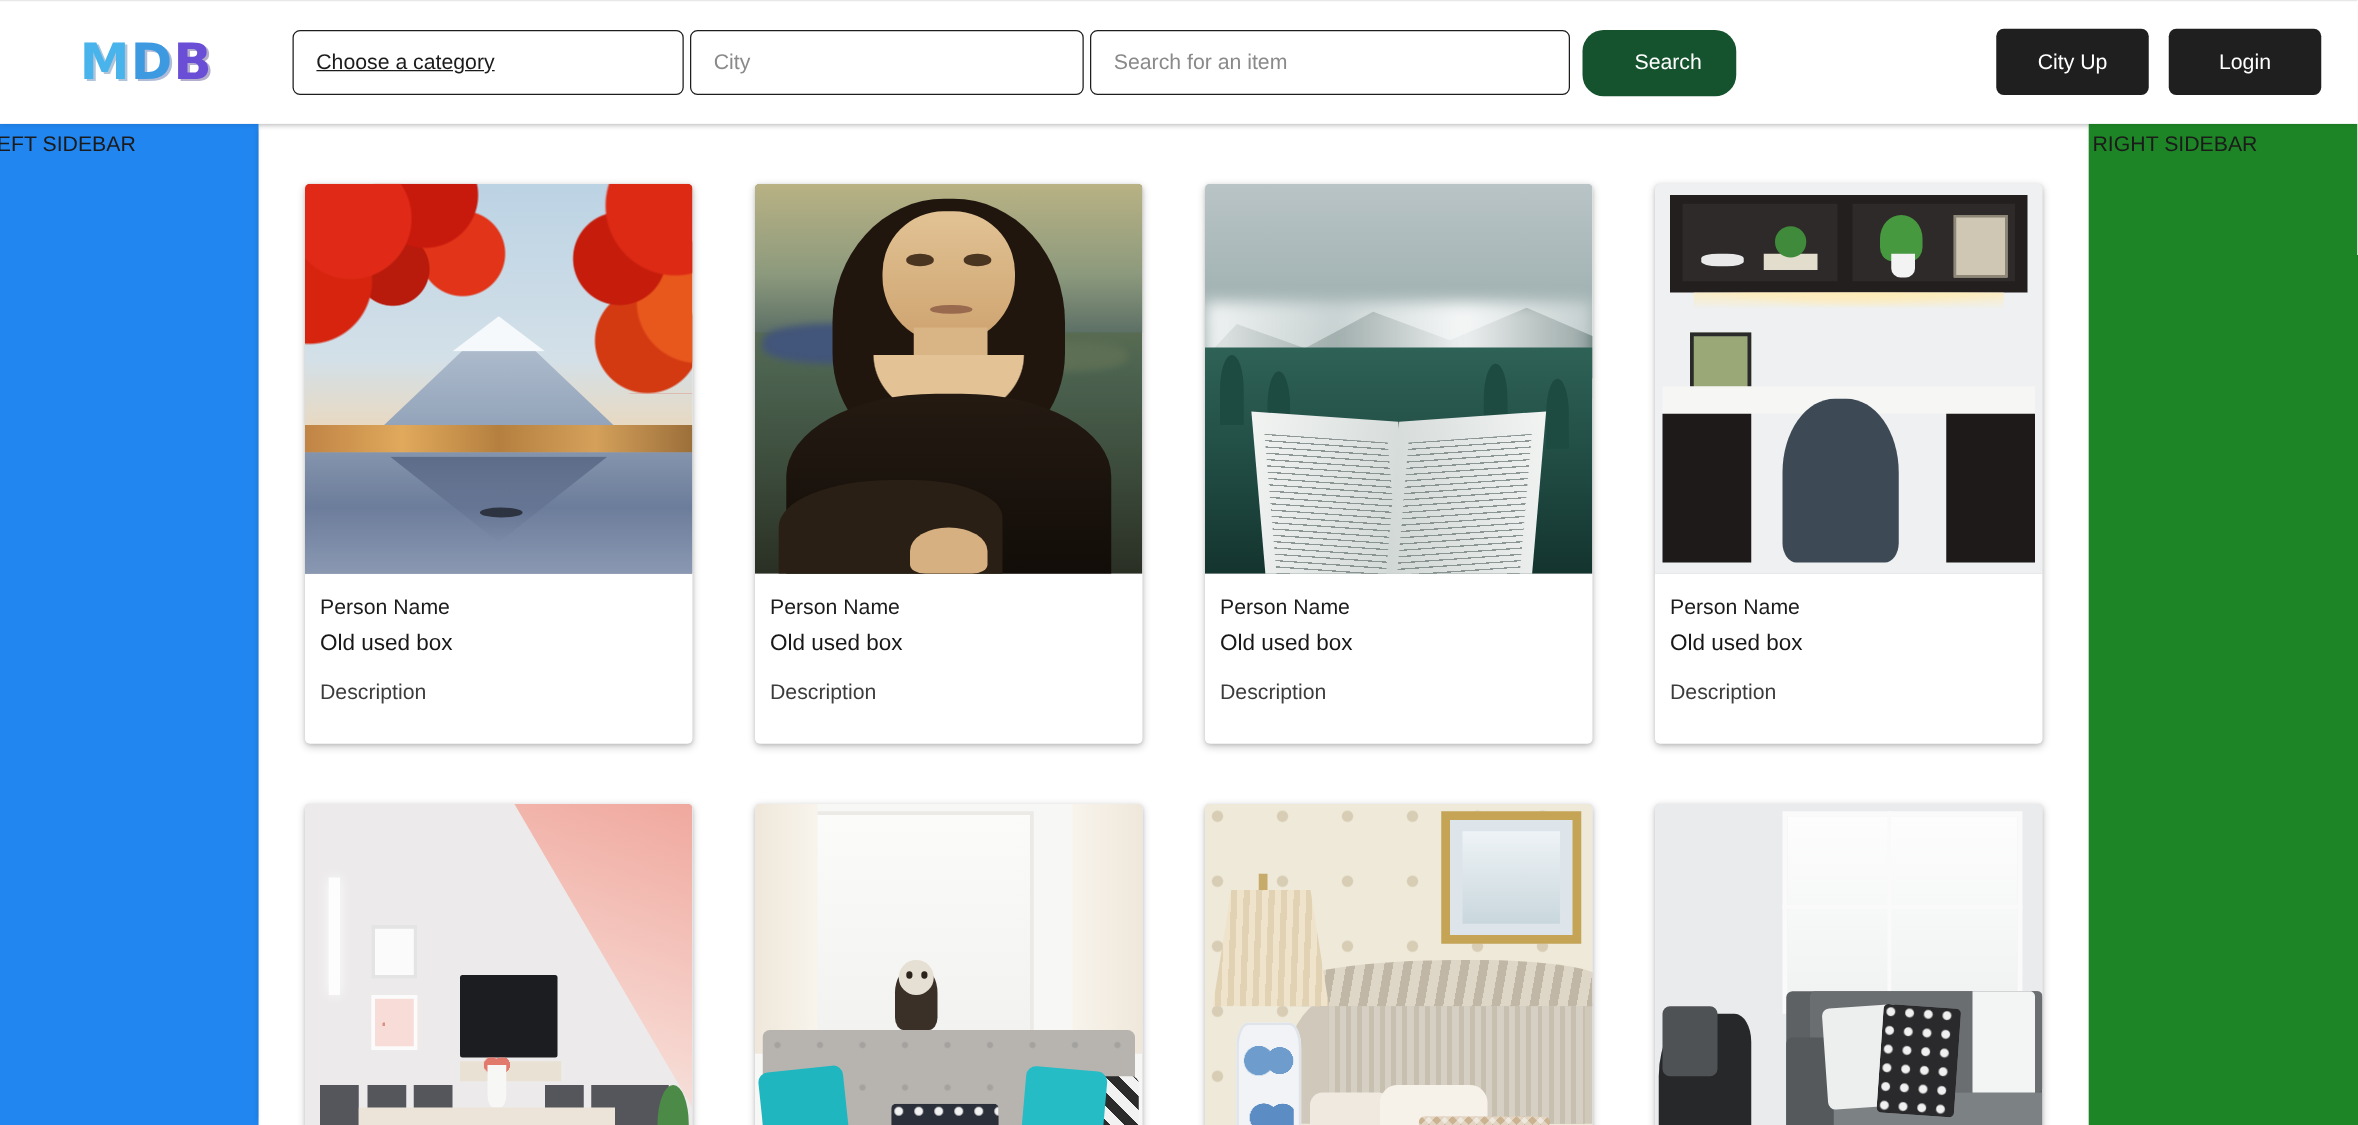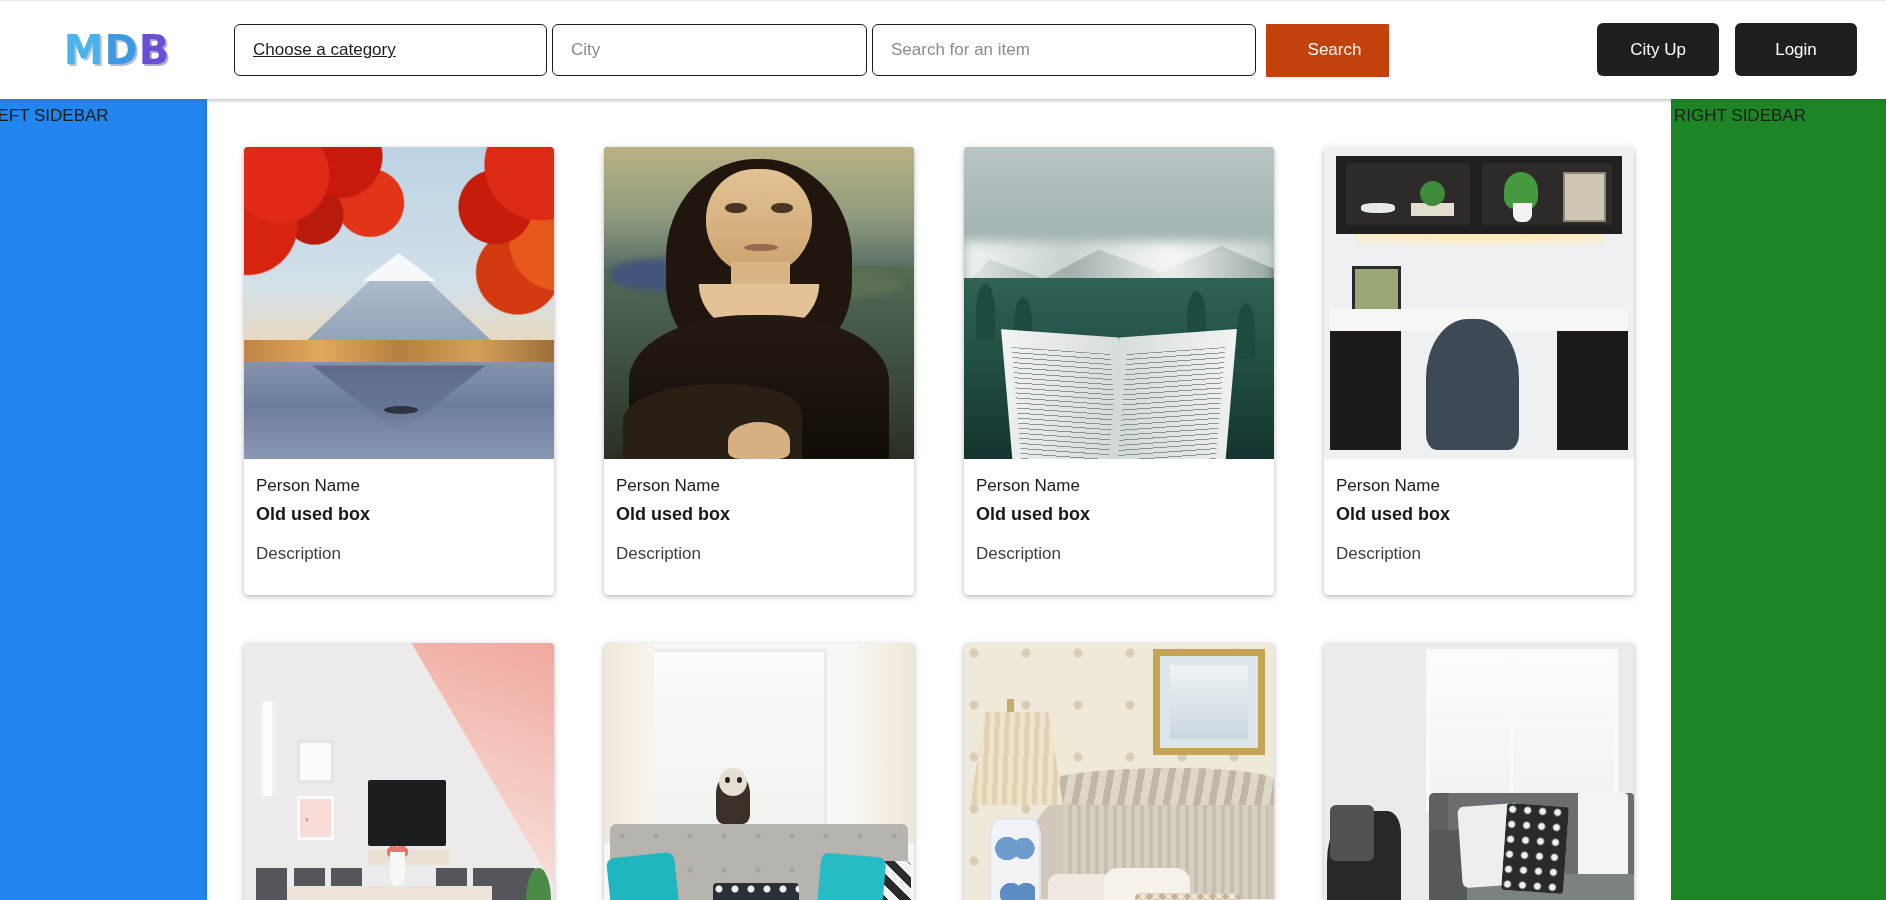--- a/index.html
+++ b/index.html
@@ -61,24 +61,24 @@
   }
   .field::placeholder { color: #8a8a8a; }
   .field-category { width: 313px; text-decoration: underline; }
   .field-city { width: 315px; }
   .field-item { width: 384px; }
 
   .btn-search {
     height: 53px;
     min-width: 123px;
     margin-left: 5px;
-    background: #c2410c;
+    background: #14532d;
     color: #fff;
     border: none;
-    border-radius: 1px;
+    border-radius: 17px;
     font-size: 17px;
     font-family: "Liberation Sans", sans-serif;
     cursor: pointer;
     padding-left: 20px;
   }
 
   .auth {
     position: absolute;
     right: 29px;
     top: 22px;
@@ -152,21 +152,21 @@
   .card-body {
     padding: 14px 12px 30px 12px;
   }
   .card-person {
     font-size: 17px;
     color: #1b1b1b;
     line-height: 26px;
   }
   .card-title {
     font-size: 18px;
-    font-weight: bold;
+    font-weight: normal;
     color: #181818;
     line-height: 30px;
   }
   .card-desc {
     font-size: 17px;
     color: #3c3c3c;
     margin-top: 14px;
     line-height: 22px;
   }
 

